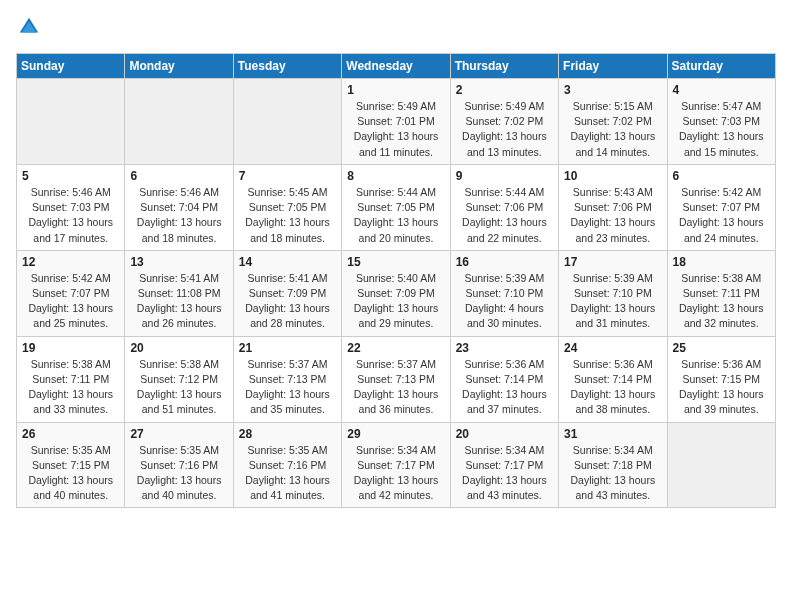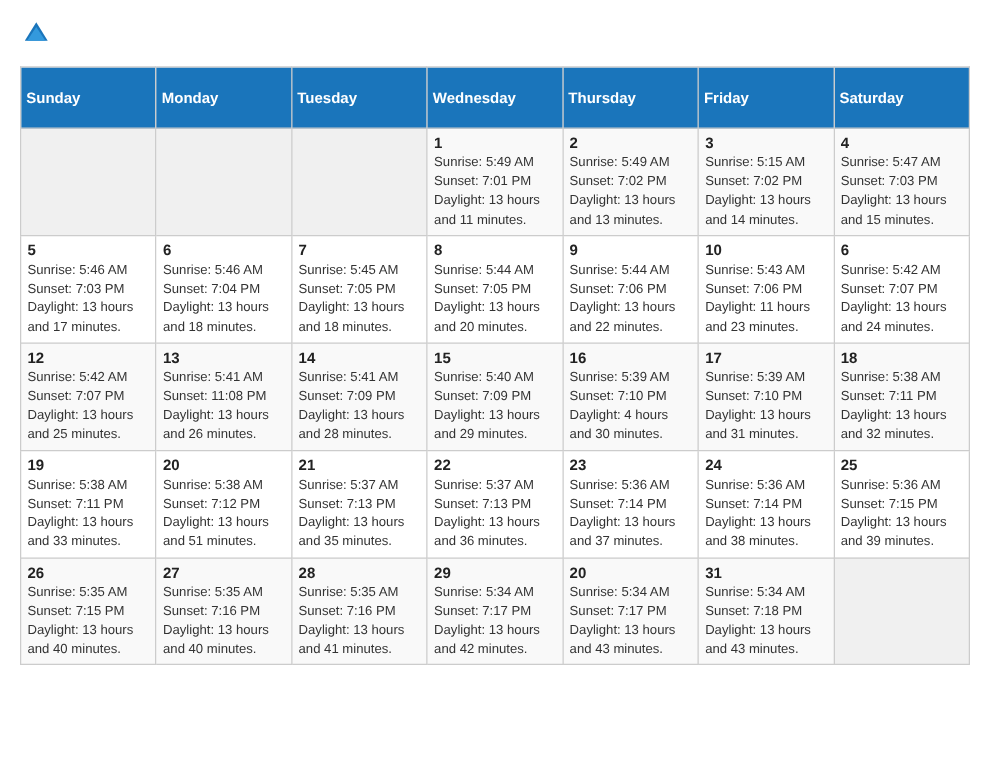--- a/index.html
+++ b/index.html
@@ -48,21 +48,21 @@
       color: #555;
     }
     .calendar {
       width: 100%;
       border-collapse: collapse;
       font-size: 11px;
     }
     .calendar thead tr th {
       background-color: #1a75bb;
       color: #fff;
-      padding: 17px 4px;
+      padding: 5px 4px;
       font-size: 12px;
       font-weight: bold;
       border: 1px solid #ccc;
       text-align: left;
     }
     .calendar tbody tr td {
       border: 1px solid #ccc;
       vertical-align: top;
       padding: 4px 5px;
       width: calc(100% / 7);
@@ -78,20 +78,21 @@
     .day-num {
       font-weight: bold;
       font-size: 12px;
       margin-bottom: 2px;
       display: block;
     }
     .day-info {
       line-height: 1.45;
       font-size: 10.5px;
       color: #333;
+      text-align: center;
     }
     .empty {
       background-color: #f0f0f0 !important;
     }
   </style>
 </head>
 <body>
 
 <div class="header">
   <div class="logo">
@@ -201,21 +202,21 @@
             <span>Sunrise: 5:44 AM</span><br>
             <span>Sunset: 7:06 PM</span><br>
             <span>Daylight: 13 hours and 22 minutes.</span>
           </div>
         </td>
         <td>
           <span class="day-num">10</span>
           <div class="day-info">
             <span>Sunrise: 5:43 AM</span><br>
             <span>Sunset: 7:06 PM</span><br>
-            <span>Daylight: 11 hours and 23 minutes.</span>
+            <span>Daylight: 13 hours and 23 minutes.</span>
           </div>
         </td>
         <td>
           <span class="day-num">6</span>
           <div class="day-info">
             <span>Sunrise: 5:42 AM</span><br>
             <span>Sunset: 7:07 PM</span><br>
             <span>Daylight: 13 hours and 24 minutes.</span>
           </div>
         </td>

